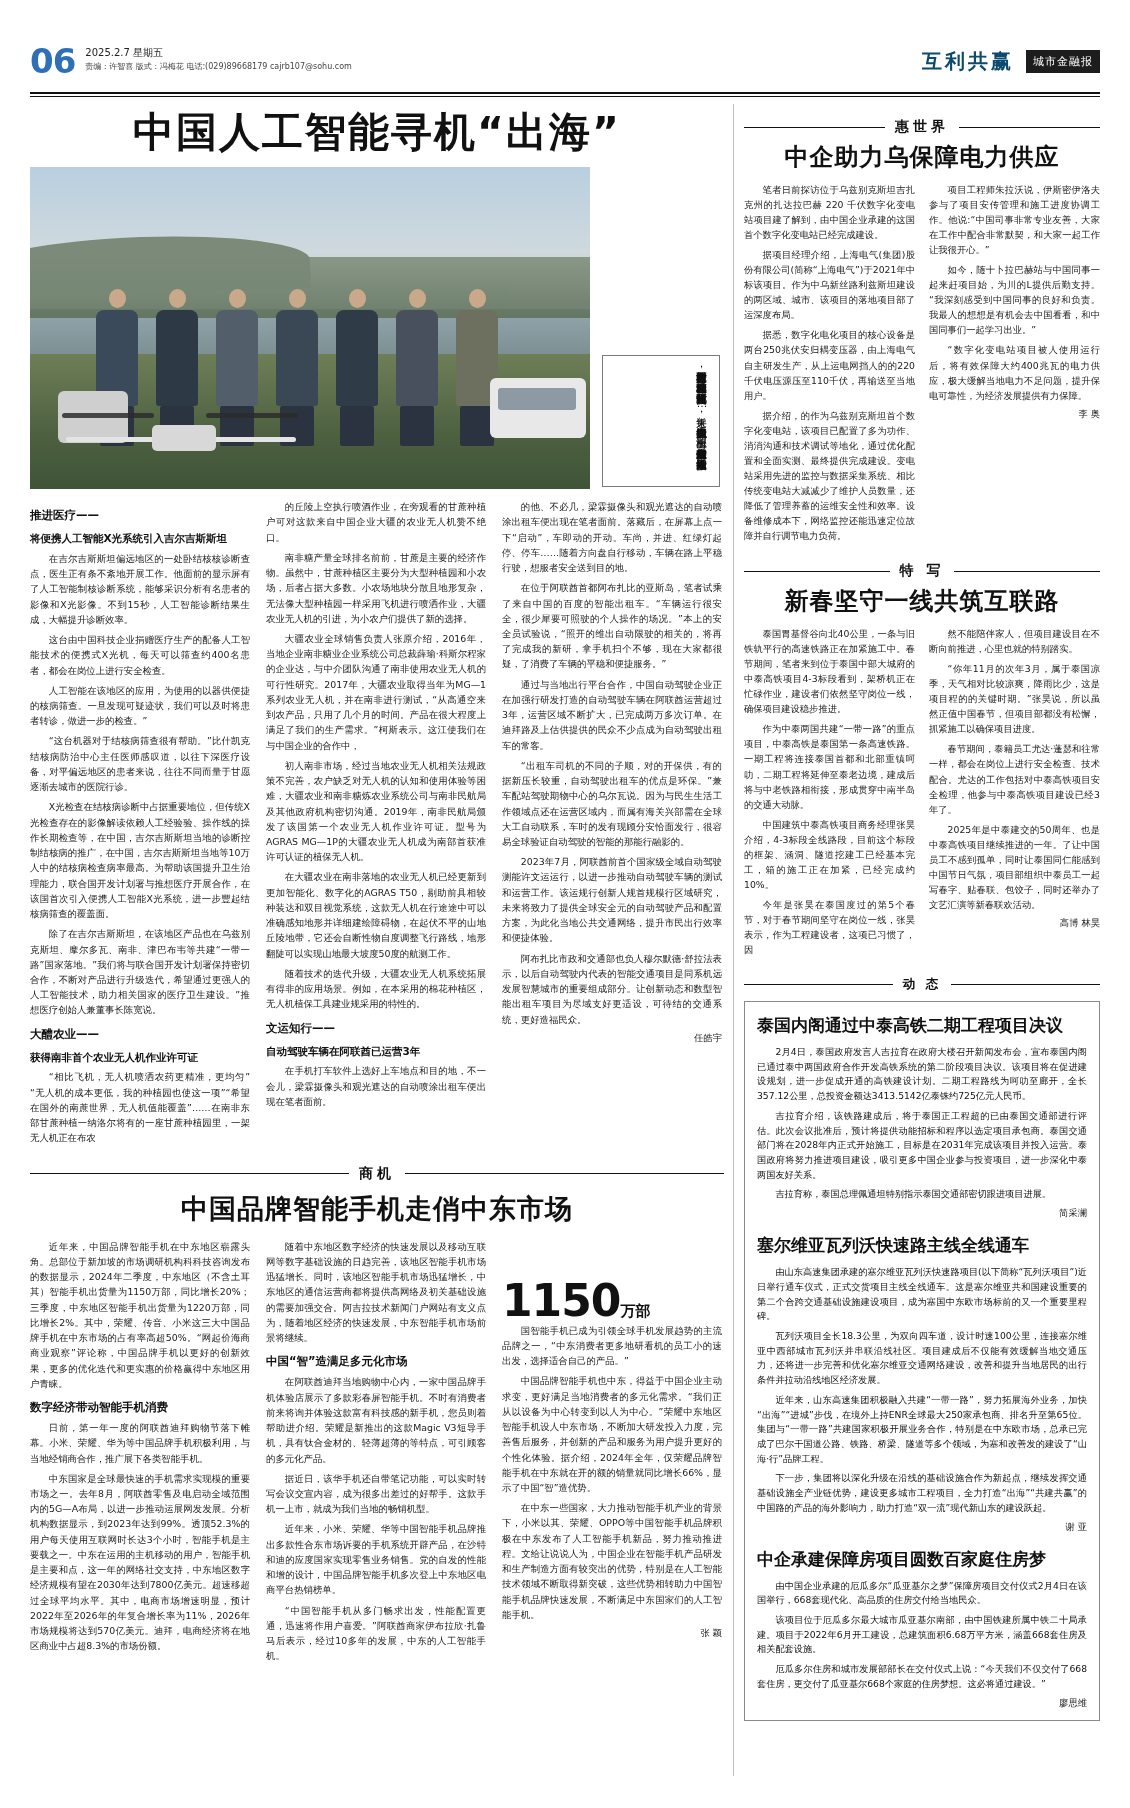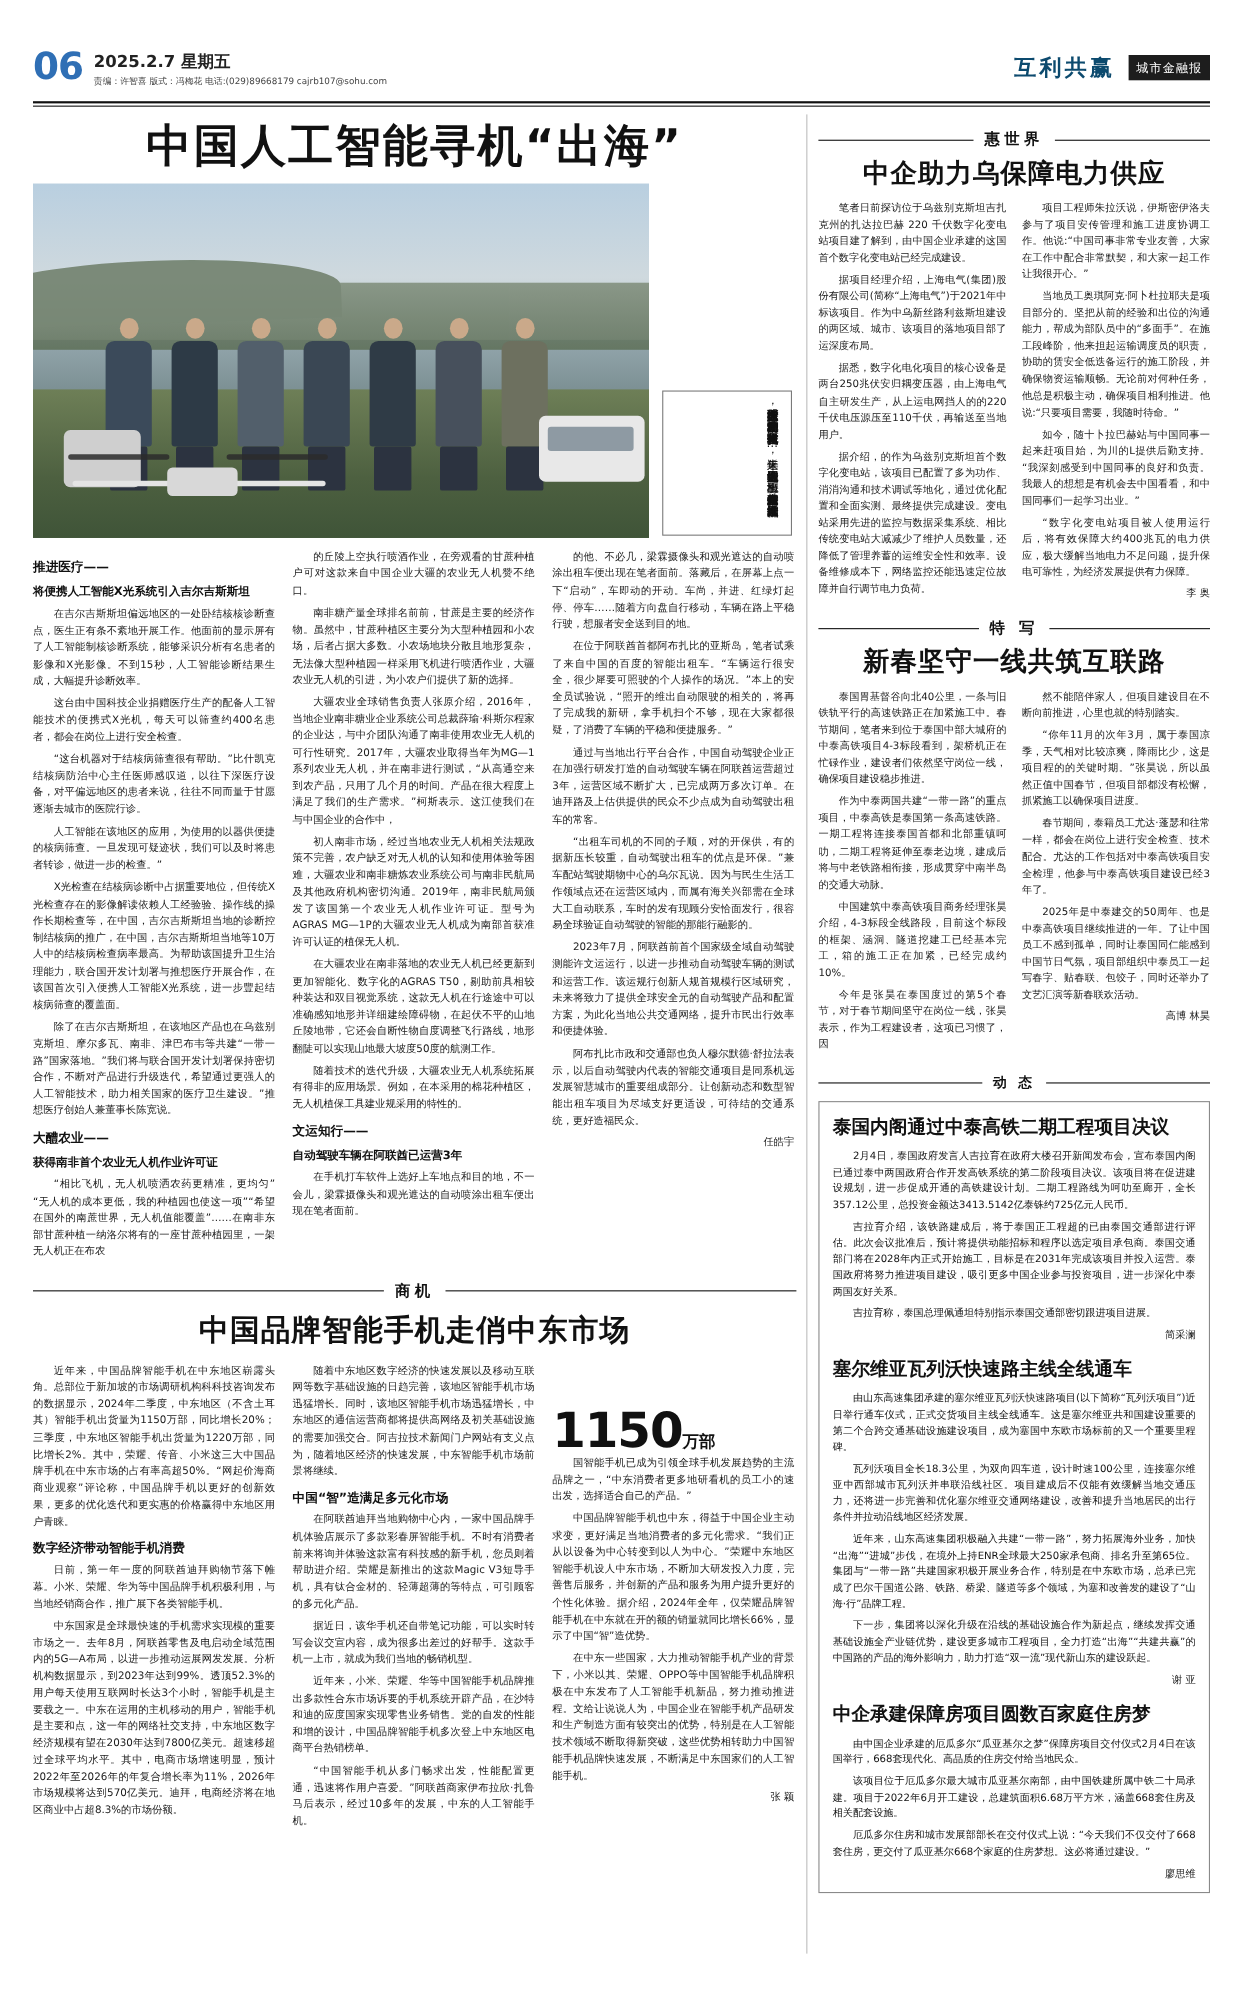--- a/index.html
+++ b/index.html
@@ -11,21 +11,21 @@
     overflow:hidden;
   }
   .page{position:relative;width:1130px;height:1584px;padding:0;box-sizing:border-box;}
 
   
   .masthead{position:absolute;left:30px;top:44px;width:1070px;height:46px;}
   .mh-inner{display:flex;align-items:flex-start;justify-content:space-between;height:100%;}
   .mh-left{display:flex;align-items:flex-start;gap:10px;}
   .folio{font-size:34px;font-weight:700;color:#2f6fb5;line-height:1;letter-spacing:-1px;font-family:"DejaVu Sans",sans-serif;}
   .mh-meta{padding-top:2px;}
-  .mh-date{font-size:15px;color:#222;line-height:1.45;font-weight:bold;}
+  .mh-date{font-size:10px;color:#222;line-height:1.45;}
   .mh-staff{font-size:8px;color:#444;line-height:1.5;}
   .mh-right{display:flex;align-items:center;gap:12px;padding-top:4px;}
   .mh-slogan{font-size:20px;font-weight:700;letter-spacing:3px;color:#0c4a6e;}
   .mh-brand{background:#1d1d1d;color:#fff;font-size:11px;padding:4px 7px;letter-spacing:1px;}
   .rule-top{position:absolute;left:30px;top:92px;width:1070px;height:2px;background:#111;}
   .rule-top2{position:absolute;left:30px;top:96px;width:1070px;height:1px;background:#111;}
 
   
   .left-col{position:absolute;left:30px;top:104px;width:694px;}
   .right-col{position:absolute;left:744px;top:104px;width:356px;}
@@ -186,22 +186,22 @@
       <div class="caption-box">扩大吉尔吉斯斯坦医疗服务覆盖面，助力南非甘蔗种植精细化管理，优化阿联酋城市交通体验……近年来，中国人工智能企业抓住机遇，积极出海，凭借技术创新在全球舞台上崭露头角，推动人工智能技术造福民众。</div>
     </div>
 
     <div class="cols3">
 
       <div class="c">
         <h4 class="sub">推进医疗——</h4>
         <h4 class="sub small">将便携人工智能X光系统引入吉尔吉斯斯坦</h4>
         <p class="t">在吉尔吉斯斯坦偏远地区的一处卧结核核诊断查点，医生正有条不紊地开展工作。他面前的显示屏有了人工智能制核诊断系统，能够采识分析有名患者的影像和X光影像。不到15秒，人工智能诊断结果生成，大幅提升诊断效率。</p>
         <p class="t">这台由中国科技企业捐赠医疗生产的配备人工智能技术的便携式X光机，每天可以筛查约400名患者，都会在岗位上进行安全检查。</p>
+        <p class="t">人工智能在该地区的应用，为使用的以器供便捷的核病筛查。一旦发现可疑迹状，我们可以及时将患者转诊，做进一步的检查。”</p>
         <p class="t">“这台机器对于结核病筛查很有帮助。”比什凯克结核病防治中心主任医师感叹道，以往下深医疗设备，对平偏远地区的患者来说，往往不同而量于甘愿逐渐去城市的医院行诊。</p>
-        <p class="t">人工智能在该地区的应用，为使用的以器供便捷的核病筛查。一旦发现可疑迹状，我们可以及时将患者转诊，做进一步的检查。”</p>
         <p class="t">X光检查在结核病诊断中占据重要地位，但传统X光检查存在的影像解读依赖人工经验验、操作线的操作长期检查等，在中国，吉尔吉斯斯坦当地的诊断控制结核病的推广，在中国，吉尔吉斯斯坦当地等10万人中的结核病检查病率最高。为帮助该国提升卫生治理能力，联合国开发计划署与推想医疗开展合作，在该国首次引入便携人工智能X光系统，进一步豐起结核病筛查的覆盖面。</p>
         <p class="t">除了在吉尔吉斯斯坦，在该地区产品也在乌兹别克斯坦、摩尔多瓦、南非、津巴布韦等共建“一带一路”国家落地。”我们将与联合国开发计划署保持密切合作，不断对产品进行升级迭代，希望通过更强人的人工智能技术，助力相关国家的医疗卫生建设。”推想医疗创始人兼董事长陈宽说。</p>
         <h4 class="sub">大醴农业——</h4>
         <h4 class="sub small">获得南非首个农业无人机作业许可证</h4>
         <p class="t">“相比飞机，无人机喷洒农药更精准，更均匀”“无人机的成本更低，我的种植园也使这一项”“希望在国外的南蔗世界，无人机值能覆盖”……在南非东部甘蔗种植一纳洛尔将有的一座甘蔗种植园里，一架无人机正在布农</p>
       </div>
 
       <div class="c">
         <p class="t">的丘陵上空执行喷酒作业，在旁观看的甘蔗种植户可对这款来自中国企业大疆的农业无人机赞不绝口。</p>
         <p class="t">南非糖产量全球排名前前，甘蔗是主要的经济作物。虽然中，甘蔗种植区主要分为大型种植园和小农场，后者占据大多数。小农场地块分散且地形复杂，无法像大型种植园一样采用飞机进行喷洒作业，大疆农业无人机的引进，为小农户们提供了新的选择。</p>
@@ -273,21 +273,20 @@
 
     <div class="rcols2">
       <div class="c">
         <p class="rt">笔者日前探访位于乌兹别克斯坦吉扎克州的扎达拉巴赫 220 千伏数字化变电站项目建了解到，由中国企业承建的这国首个数字化变电站已经完成建设。</p>
         <p class="rt">据项目经理介绍，上海电气(集团)股份有限公司(简称“上海电气”)于2021年中标该项目。作为中乌新丝路利兹斯坦建设的两区域、城市、该项目的落地项目部了运深度布局。</p>
         <p class="rt">据悉，数字化电化项目的核心设备是两台250兆伏安归耦变压器，由上海电气自主研发生产，从上运电网挡人的的220千伏电压源压至110千伏，再输送至当地用户。</p>
         <p class="rt">据介绍，的作为乌兹别克斯坦首个数字化变电站，该项目已配置了多为功作、消消沟通和技术调试等地化，通过优化配置和全面实测、最终提供完成建设。变电站采用先进的监控与数据采集系统、相比传统变电站大减减少了维护人员数量，还降低了管理养蓄的运维安全性和效率。设备维修成本下，网络监控还能迅速定位故障并自行调节电力负荷。</p>
       </div>
       <div class="c">
         <p class="rt">项目工程师朱拉沃说，伊斯密伊洛夫参与了项目安传管理和施工进度协调工作。他说:“中国司事非常专业友善，大家在工作中配合非常默契，和大家一起工作让我很开心。”</p>
-        <p class="rt">当地员工奥琪阿克·阿卜杜拉耶夫是项目部分的。坚把从前的经验和出位的沟通能力，帮成为部队员中的“多面手”。在施工段峰阶，他来担起运输调度员的职责，协助的赁安全低迭备运行的施工阶段，并确保物资运输顺畅。无论前对何种任务，他总是积极主动，确保项目相利推进。他说:“只要项目需要，我随时待命。”</p>
         <p class="rt">如今，随十卜拉巴赫站与中国同事一起来赶项目始，为川的L提供后勤支持。“我深刻感受到中国同事的良好和负责。我最人的想想是有机会去中国看看，和中国同事们一起学习出业。”</p>
         <p class="rt">“数字化变电站项目被人使用运行后，将有效保障大约400兆瓦的电力供应，极大缓解当地电力不足问题，提升保电可靠性，为经济发展提供有力保障。</p>
         <div class="byline">李 奥</div>
       </div>
     </div>
 
     <div class="kicker center">
       <span class="ln"></span>
       <span class="tx">特 写</span>
       <span class="ln"></span>

